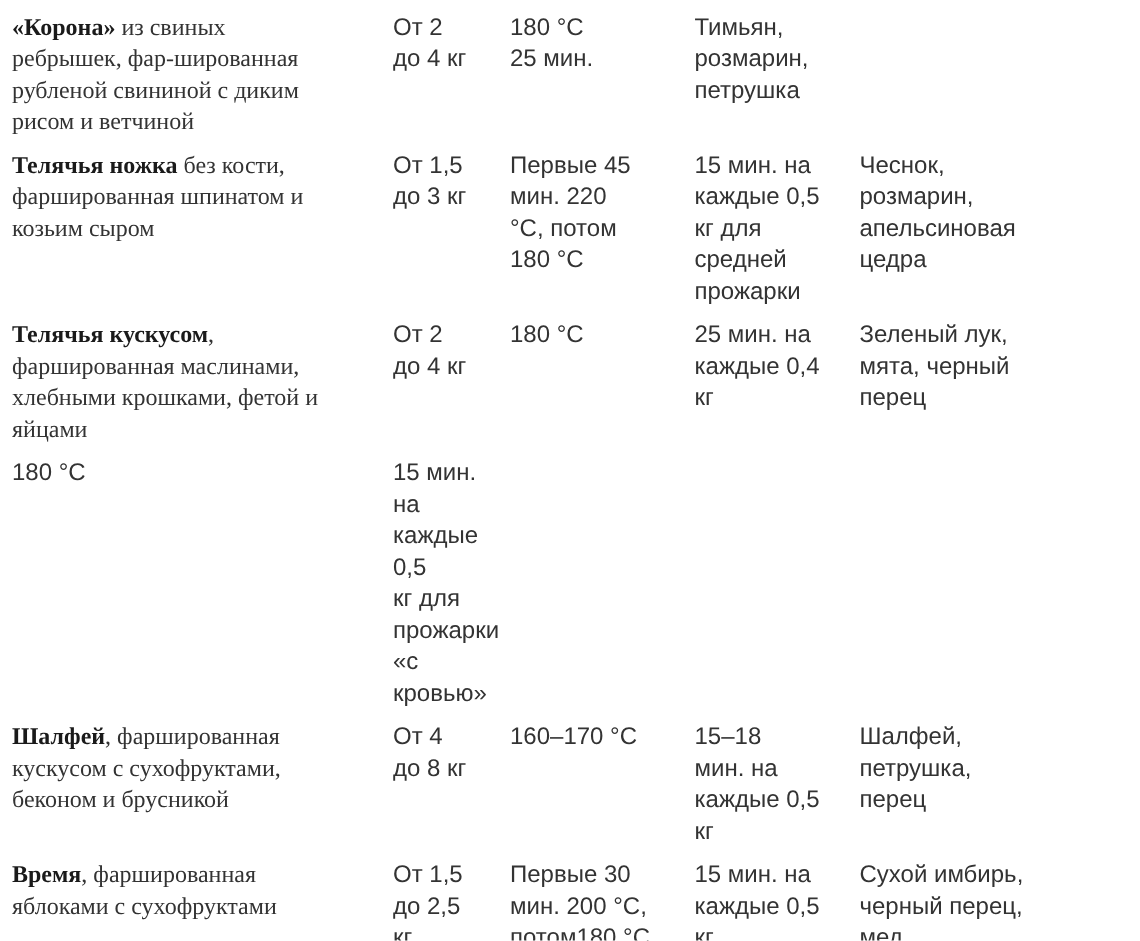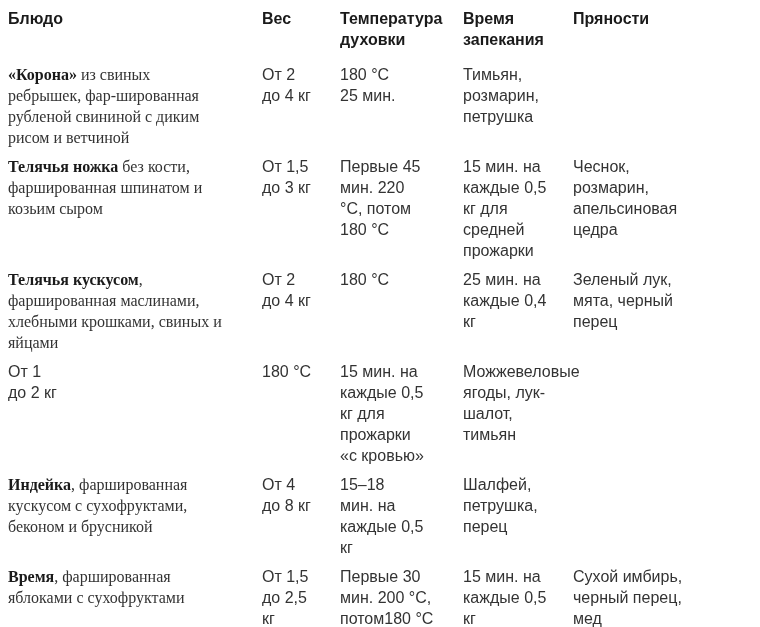--- a/index.html
+++ b/index.html
@@ -48,27 +48,20 @@
   .dish b {
     font-weight: bold;
     color: var(--heading);
   }
 </style>
 </head>
 <body>
 
 <div class="table">
 
-  <div class="row header">
-    <div class="cell">Блюдо</div>
-    <div class="cell">Вес</div>
-    <div class="cell">Температура духовки</div>
-    <div class="cell">Время запекания</div>
-    <div class="cell">Пряности</div>
-  </div>
 
   <div class="row">
     <div class="cell dish"><b>«Корона»</b><span> из свиных ребрышек, фар-шированная рубленой свининой с диким рисом и ветчиной</span></div>
     <div class="cell pre">От 2
 до 4 кг</div>
     <div class="cell pre">180 °C
 25 мин.</div>
     <div class="cell pre">Тимьян,
 розмарин,
 петрушка</div>
@@ -87,50 +80,46 @@
 кг для
 средней
 прожарки</div>
     <div class="cell pre">Чеснок,
 розмарин,
 апельсиновая
 цедра</div>
   </div>
 
   <div class="row">
-    <div class="cell dish"><b>Телячья кускусом</b><span>, фаршированная маслинами, хлебными крошками, свиных и яйцами</span></div>
+    <div class="cell dish"><b>Телячья кускусом</b><span>, фаршированная маслинами, хлебными крошками, фетой и яйцами</span></div>
     <div class="cell pre">От 2
 до 4 кг</div>
     <div class="cell pre">180 °C</div>
     <div class="cell pre">25 мин. на
 каждые 0,4
 кг</div>
     <div class="cell pre">Зеленый лук,
 мята, черный
 перец</div>
   </div>
 
   <div class="row">
-    <div class="cell pre">От 1
-до 2 кг</div>
     <div class="cell pre">180 °C</div>
     <div class="cell pre">15 мин. на
 каждые 0,5
 кг для
 прожарки
 «с кровью»</div>
-    <div class="cell pre">Можжевеловые
-ягоды, лук-
-шалот, тимьян</div>
   </div>
 
   <div class="row">
-    <div class="cell dish"><b>Индейка</b><span>, фаршированная кускусом с сухофруктами, беконом и брусникой</span></div>
+    <div class="cell dish"><b>Шалфей</b><span>, фаршированная кускусом с сухофруктами, беконом и брусникой</span></div>
     <div class="cell pre">От 4
 до 8 кг</div>
+    <div class="cell pre">160–170 °C</div>
     <div class="cell pre">15–18
 мин. на
 каждые 0,5
 кг</div>
     <div class="cell pre">Шалфей,
 петрушка,
 перец</div>
   </div>
 
   <div class="row">

